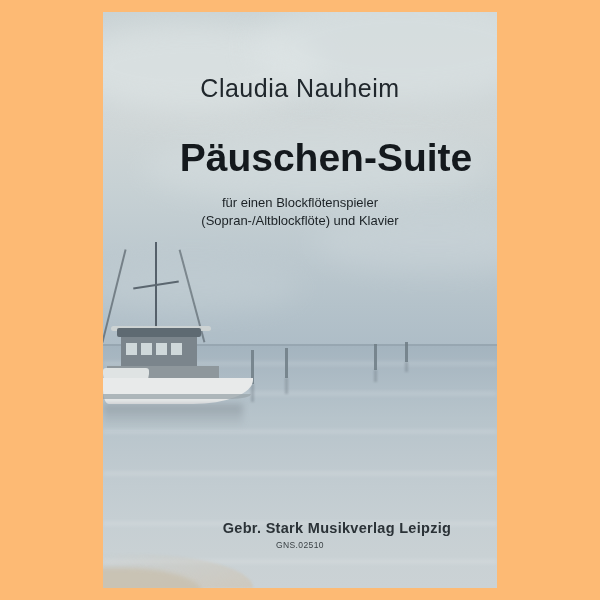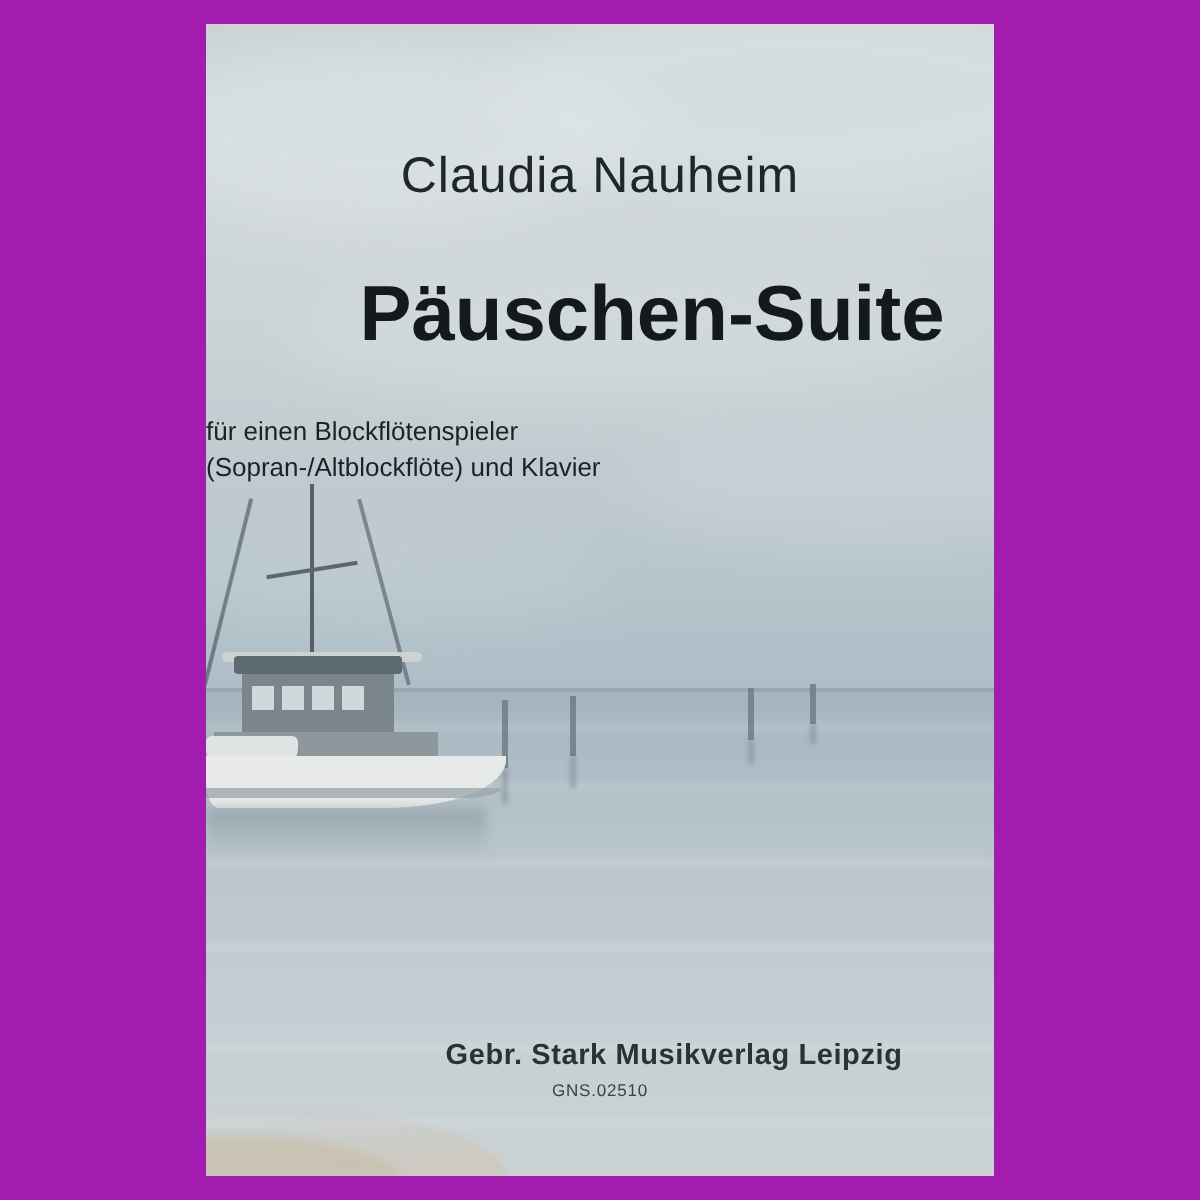--- a/index.html
+++ b/index.html
@@ -10,21 +10,21 @@
   body {
     width: 600px;
     height: 600px;
     font-family: "Liberation Sans", sans-serif;
     overflow: hidden;
   }
   .page {
     position: relative;
     width: 600px;
     height: 600px;
-    background: #a21caf;
+    background: #fdba74;
   }
   
   .cover {
     position: absolute;
     left: 103px;
     top: 12px;
     width: 394px;
     height: 576px;
     overflow: hidden;
     background: #b9c7cc;
@@ -200,24 +200,24 @@
     position: absolute; left: 0; top: 124px; width: 100%;
     text-align: center;
     font-size: 39px;
     font-weight: bold;
     color: #14191d;
     letter-spacing: 0px;
     padding-left: 26px;
   }
   .subtitle {
     position: absolute; left: 0; top: 182px; width: 100%;
+    text-align: center;
     font-size: 13px;
     color: #1b2125;
     line-height: 18px;
-    margin-top: 13px;
   }
   .publisher {
     position: absolute; left: 0; bottom: 52px; width: 100%;
     text-align: center;
     font-size: 14.5px;
     font-weight: bold;
     color: #2b3237;
     letter-spacing: .3px;
     margin-left: 37px;
   }

